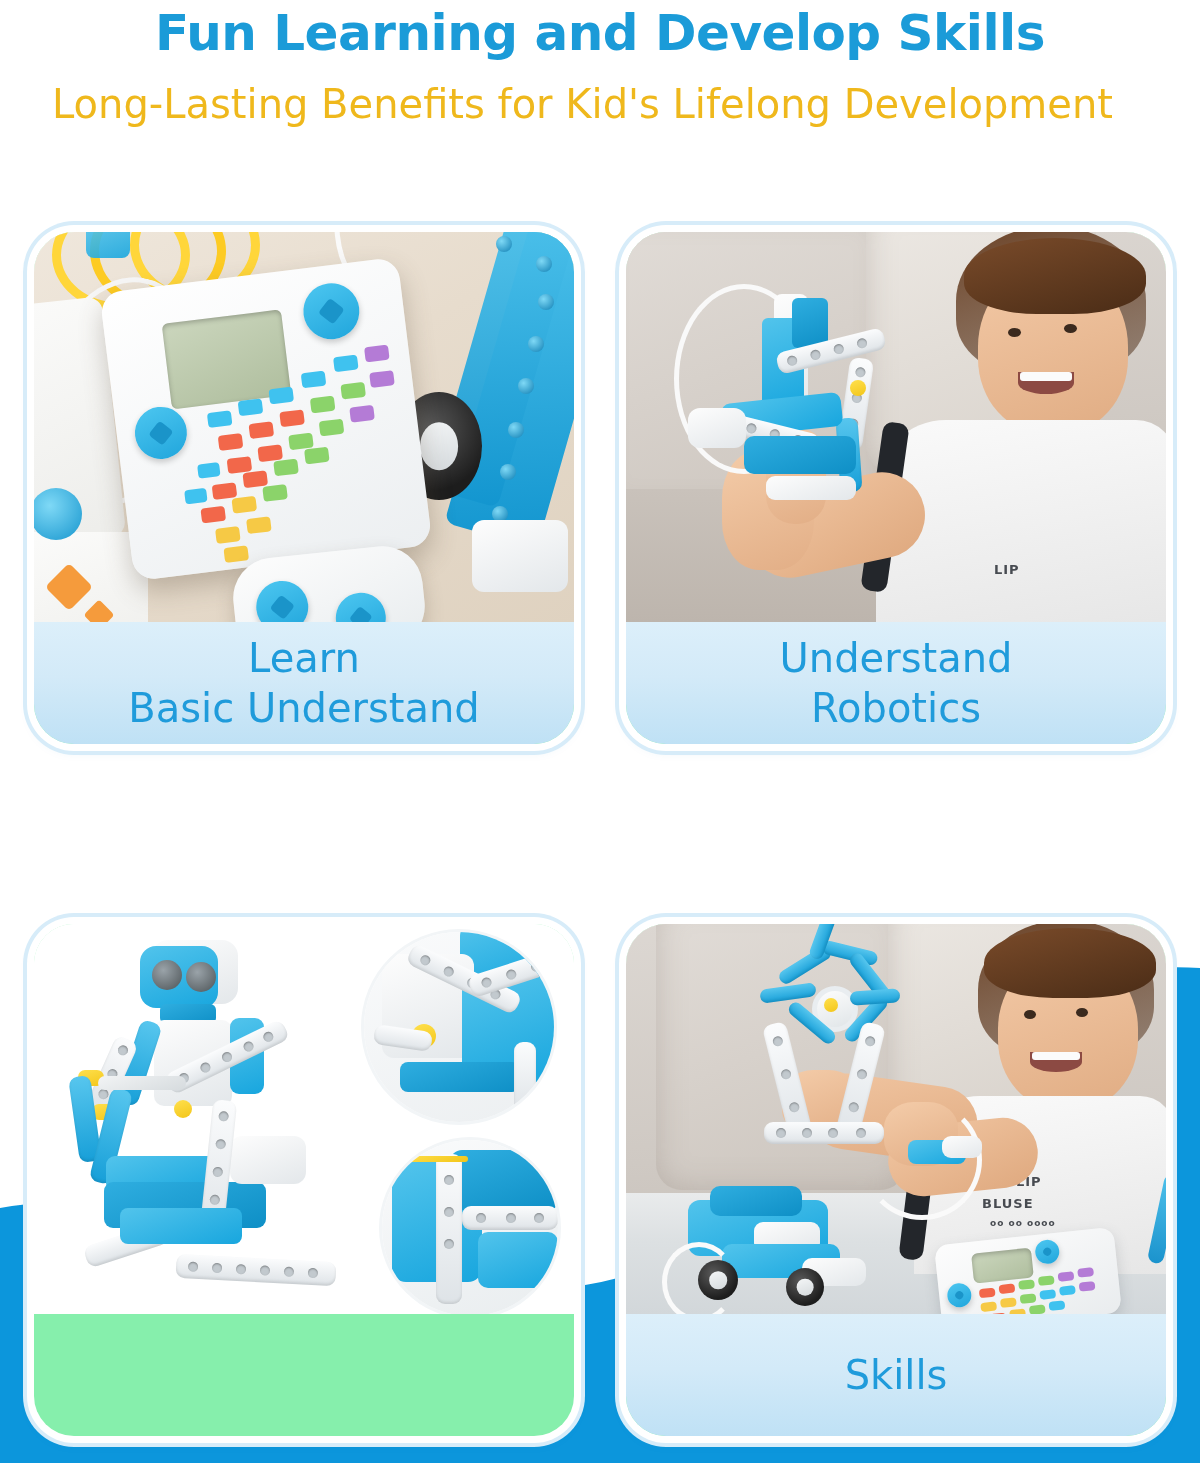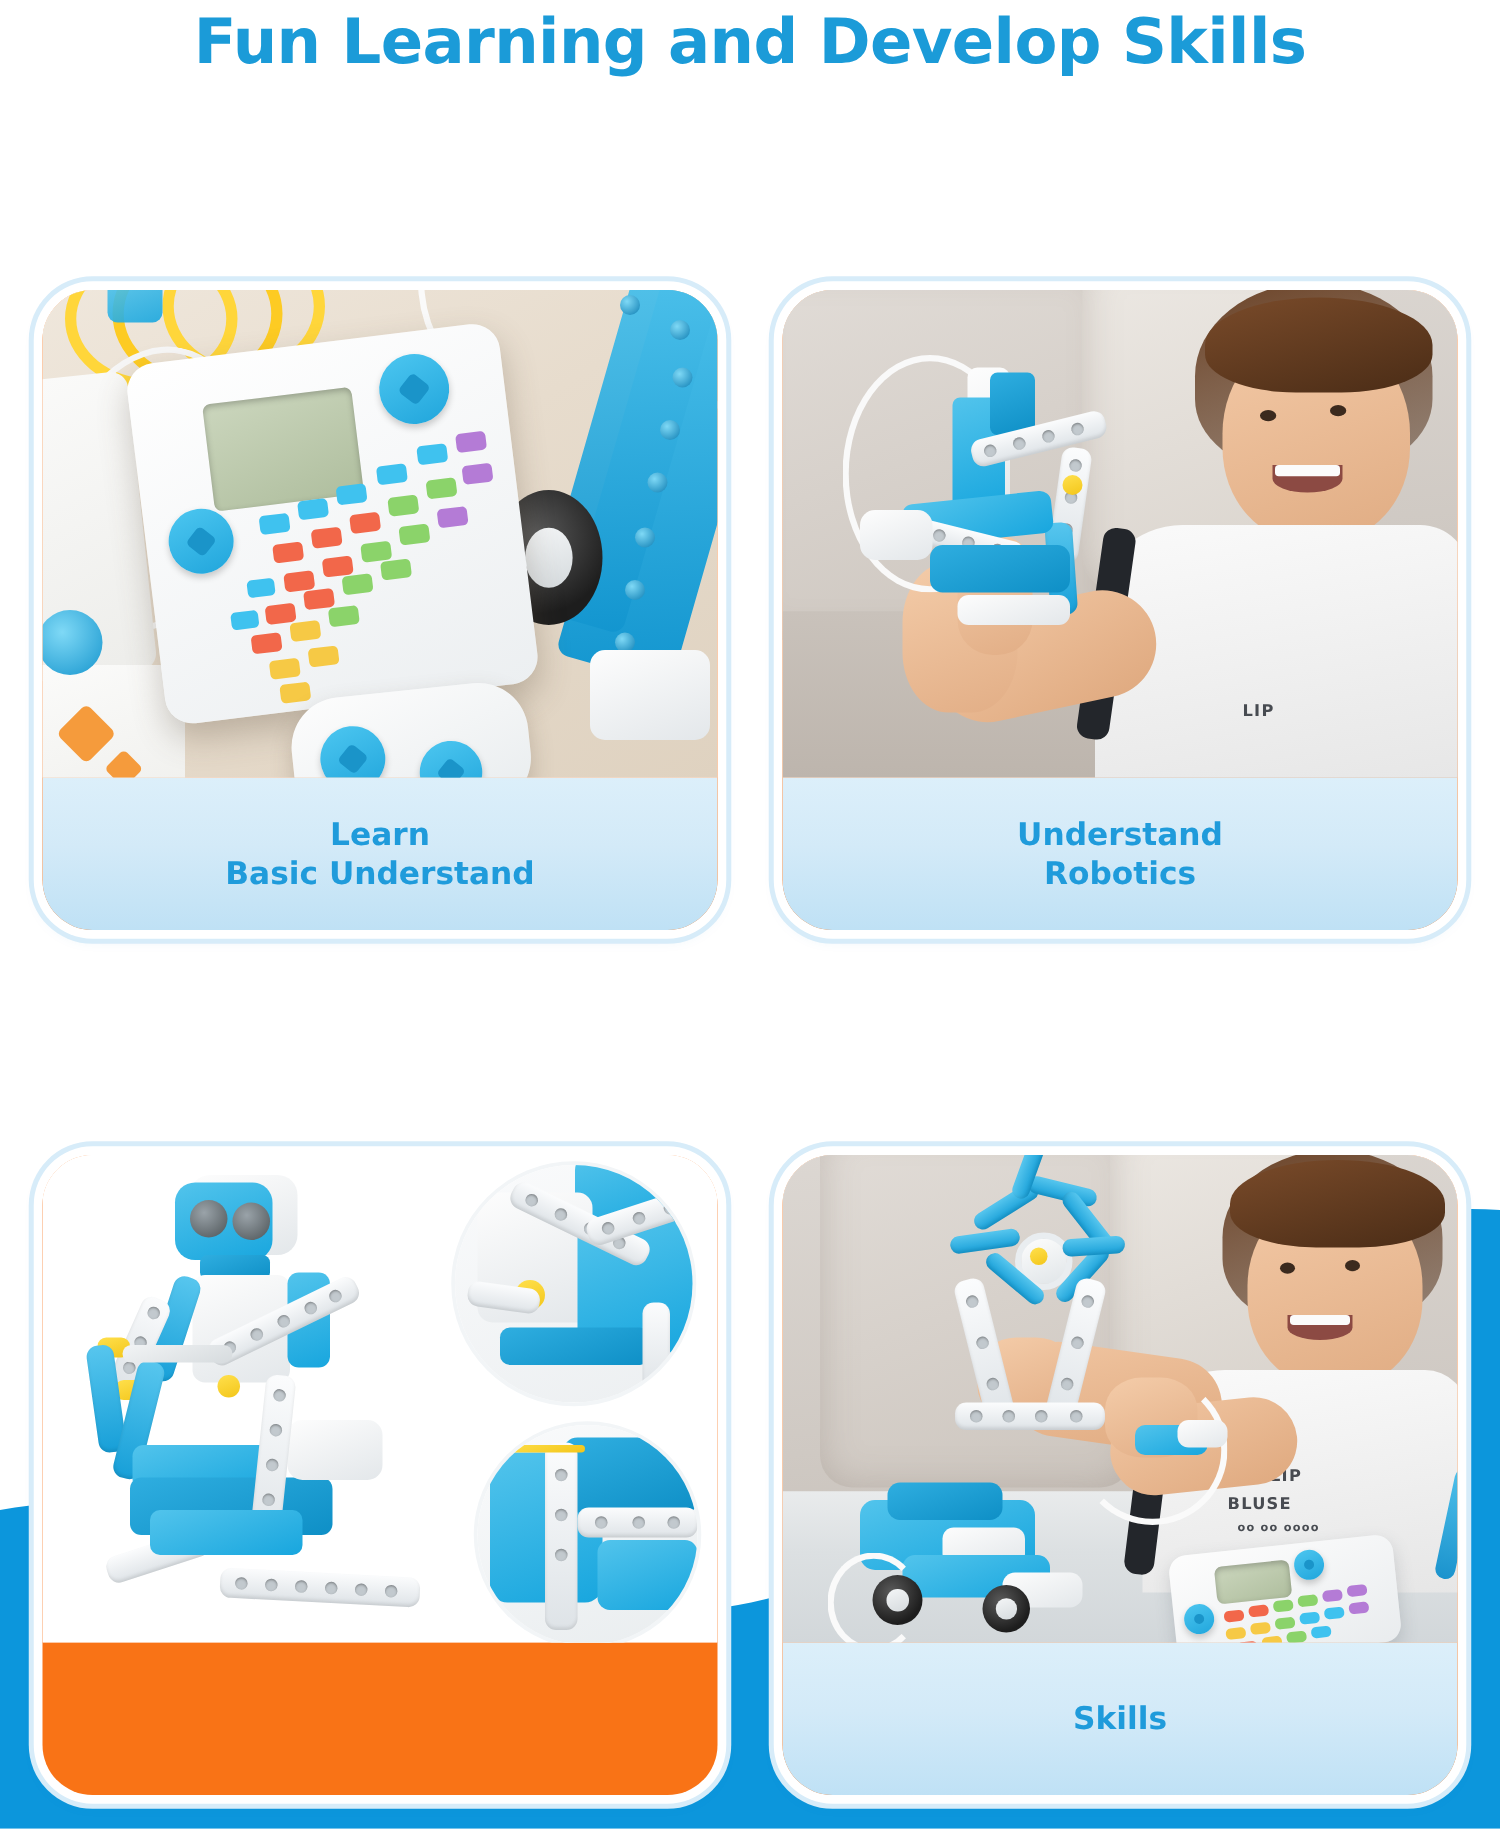--- a/index.html
+++ b/index.html
@@ -29,33 +29,33 @@
   }
 
   
   .grid{position:absolute;left:0;top:232px;width:1200px;z-index:4;}
   .row{display:flex;justify-content:center;gap:52px;}
   .row.row2{margin-top:180px;}
 
   .card{
     width:540px;height:512px;
     border-radius:40px;
-    background:#f97316;
+    background:#86efac;
     box-shadow:0 0 0 7px #ffffff, 0 0 0 11px #D7ECF9, 0 4px 14px rgba(40,120,180,.18);
     overflow:hidden;position:relative;display:flex;flex-direction:column;align-items:center;
   }
   .card-media{position:relative;height:390px;width:100%;overflow:hidden;background:#fff;}
   .card-caption{
     flex:1;width:100%;
     background:linear-gradient(180deg,#DCEFFA 0%,#D3EAF8 45%,#BFE1F5 100%);
     display:flex;flex-direction:column;align-items:center;justify-content:center;
     text-align:center;padding:0 18px;box-sizing:border-box;
   }
   .cap-line{
-    color:#1F9BDB;font-size:25px;line-height:1.26;font-weight:bold;
+    color:#1F9BDB;font-size:40px;line-height:1.26;font-weight:normal;
     font-family:"DejaVu Sans","Liberation Sans",sans-serif;white-space:nowrap;
   }
 
   
   .scene{position:absolute;inset:0;}
 
   
   .bg-desk{background:linear-gradient(150deg,#EFE7DC 0%,#E7DCCD 45%,#DFD2C0 100%);}
   .bg-sofa{background:linear-gradient(175deg,#DCD7D2 0%,#CFC9C3 55%,#C2BBB4 100%);}
   .bg-white{background:#ffffff;}
@@ -123,20 +123,21 @@
 </style>
 </head>
 <body>
 
 <svg class="wave-band" viewBox="0 0 1200 1463" preserveAspectRatio="none">
   <path d="M0 1463 L0 1208 C 120 1184, 300 1262, 470 1286 C 640 1310, 760 1222, 880 1110 C 990 1008, 1090 960, 1200 968 L1200 1463 Z" fill="#0C96DC"></path>
 </svg>
 
 <div class="header">
   <h1 class="title">Fun Learning and Develop Skills</h1>
+  <p class="subtitle">Long-Lasting Benefits for Kid's Lifelong Development</p>
 </div>
 
 <div class="grid">
 
   <div class="row">
 
     <div class="card">
       <div class="card-media">
         <div class="scene bg-desk">
 

